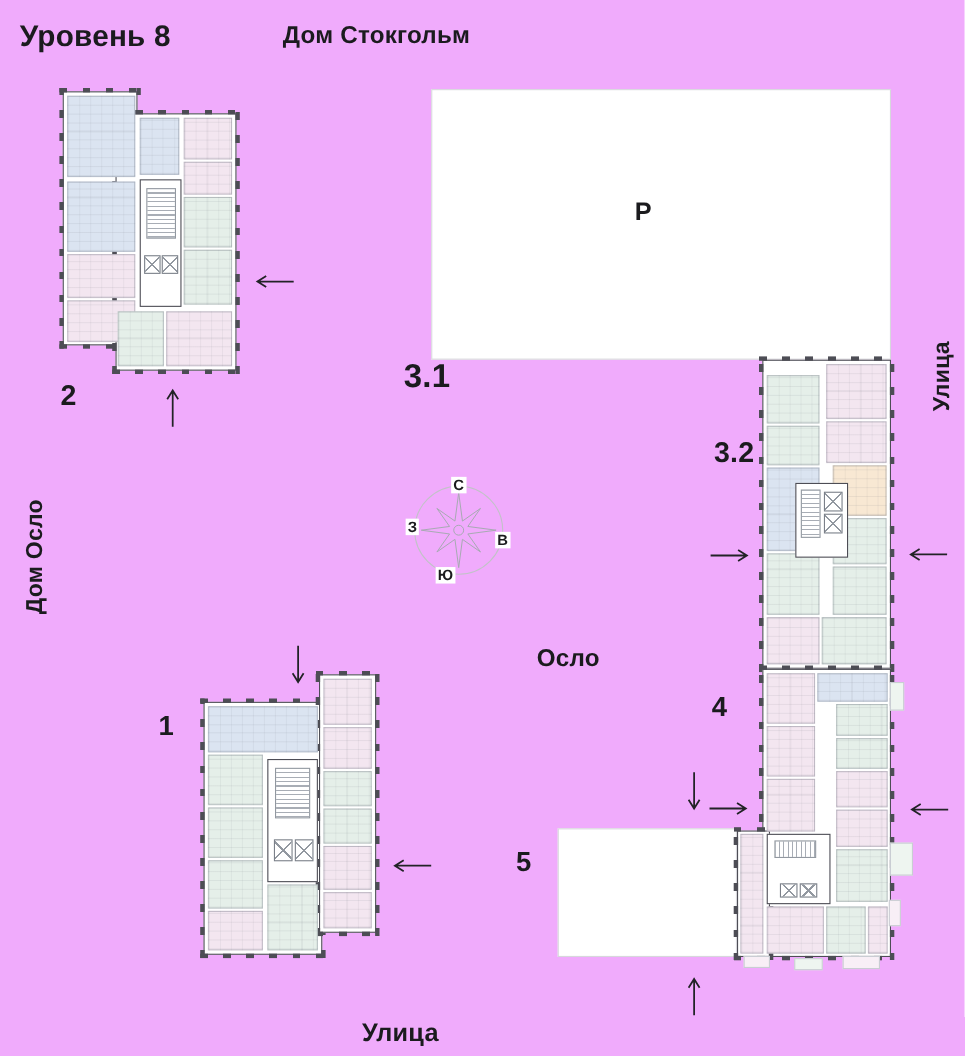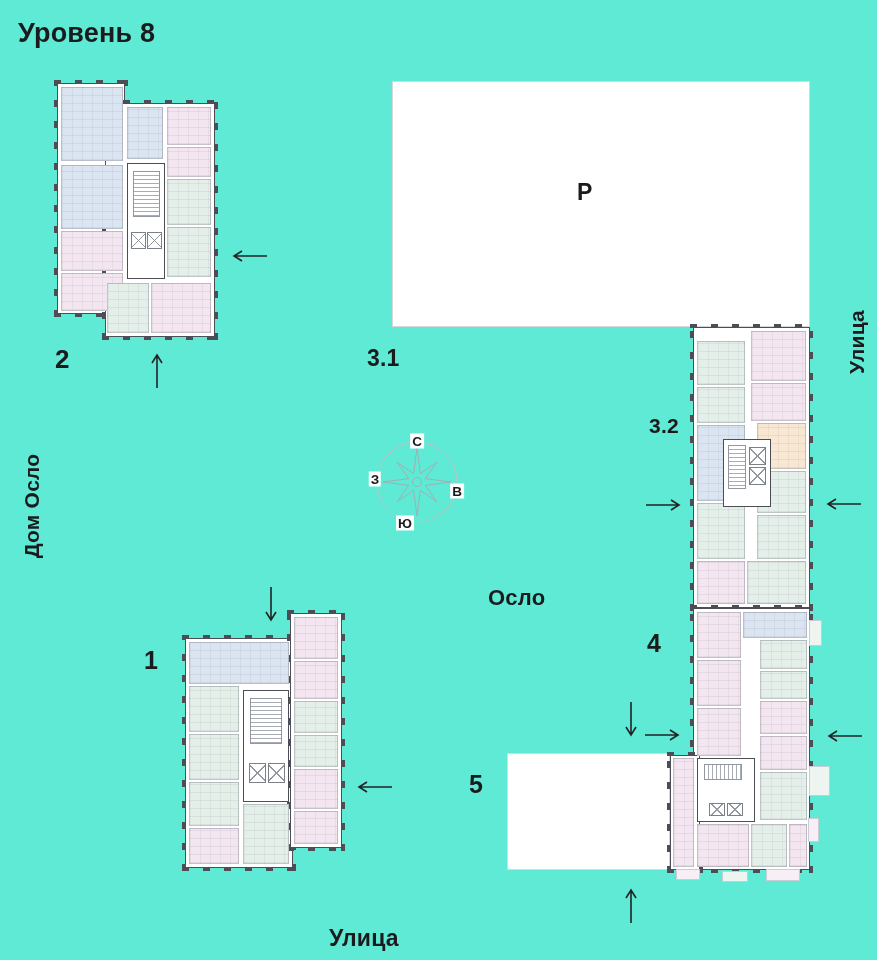--- a/index.html
+++ b/index.html
@@ -1,18 +1,18 @@
 <!DOCTYPE html>
 <html style="--wall: #4d4d55; --unit-blue: #dbe4f1; --unit-pink: #f3e6f0; --unit-green: #e5efe9; --unit-orange: #f8e8d3; --unit-pink-lt: #f8eff6; --unit-green-lt: #eef5f0; --outline-light: #d7d7dc; --ink: #1b1b1e;"><head>
 <meta charset="utf-8">
 <title>Уровень 8</title>
 <style>
   html,body{margin:0;padding:0;background:#fff;}
   .scene{
-    position:relative;width:877px;height:960px;background:#5eead4;overflow:hidden;
+    position:relative;width:877px;height:960px;background:#f0abfc;overflow:hidden;
     font-family:"Liberation Sans","DejaVu Sans",sans-serif;color:var(--ink,#1b1b1e);
   }
   .lbl{position:absolute;font-weight:700;white-space:nowrap;color:var(--ink,#1b1b1e);letter-spacing:.2px;}
   .vlabel{position:absolute;font-weight:700;white-space:nowrap;color:var(--ink,#1b1b1e);
     transform:translate(-50%,-50%) rotate(-90deg);letter-spacing:.2px;}
   
   .outline-rect{position:absolute;background:#fff;border:1.5px solid var(--outline-light,#d7d7dc);box-sizing:border-box;}
   
   .bld{position:absolute;}
   .shell{position:absolute;background:#fff;border:1.6px solid var(--wall,#4d4d55);box-sizing:border-box;}
@@ -49,28 +49,29 @@
   .compass{position:absolute;left:371px;top:436px;width:92px;height:92px;}
   .compass .cl{position:absolute;font-weight:700;font-size:13.5px;background:#fff;padding:0 2px;
     transform:translate(-50%,-50%);color:var(--ink,#1b1b1e);}
 </style>
 </head>
 <body>
 
 <div class="scene">
 
   <div class="lbl" style="left:18px;top:18px;font-size:27px">Уровень 8</div>
+  <div class="lbl" style="left:257px;top:19px;font-size:22px">Дом Стокгольм</div>
   <div class="vlabel" style="left:32px;top:506px;font-size:21px">Дом Осло</div>
   <div class="vlabel" style="left:857px;top:342px;font-size:21px">Улица</div>
   <div class="lbl" style="left:329px;top:925px;font-size:23px">Улица</div>
   <div class="lbl" style="left:488px;top:585px;font-size:22px">Осло</div>
 
   <div class="outline-rect" style="left:392px;top:81px;width:418px;height:246px"></div>
   <div class="lbl" style="left:577px;top:179px;font-size:23px">Р</div>
-  <div class="lbl" style="left:367px;top:345px;font-size:23px">3.1</div>
+  <div class="lbl" style="left:367px;top:326px;font-size:30px">3.1</div>
 
   <div class="outline-rect" style="left:507px;top:753px;width:163px;height:117px"></div>
   <div class="lbl" style="left:469px;top:770px;font-size:25px">5</div>
 
   <div class="bld" style="left:57px;top:83px;width:158px;height:254px">
     <div class="shell" style="left:0;top:0;width:68px;height:231px"></div>
     <div class="shell" style="left:48px;top:20px;width:110px;height:234px"></div>
     <div class="unit u-blue" style="left:4px;top:4px;width:62px;height:74px"></div>
     <div class="unit u-blue" style="left:4px;top:82px;width:62px;height:64px"></div>
     <div class="unit u-blue" style="left:70px;top:24px;width:36px;height:52px"></div>
@@ -125,21 +126,21 @@
     <div class="unit u-green" style="left:64px;top:188px;width:49px;height:44px"></div>
     <div class="unit u-green" style="left:4px;top:176px;width:48px;height:56px"></div>
     <div class="unit u-pink" style="left:4px;top:234px;width:48px;height:43px"></div>
     <div class="unit u-green" style="left:54px;top:234px;width:59px;height:43px"></div>
     <div class="core" style="left:30px;top:112px;width:48px;height:68px">
       <div class="stairs" style="left:4px;top:5px;width:18px;height:44px"></div>
       <div class="elev" style="left:25px;top:7px;width:17px;height:18px"></div>
       <div class="elev" style="left:25px;top:27px;width:17px;height:18px"></div>
     </div>
   </div>
-  <div class="lbl" style="left:649px;top:414px;font-size:21px">3.2</div>
+  <div class="lbl" style="left:649px;top:396px;font-size:26px">3.2</div>
 
   <div class="bld" style="left:670px;top:608px;width:142px;height:262px">
     <div class="shell" style="left:23px;top:0;width:117px;height:262px"></div>
     <div class="shell" style="left:0;top:147px;width:30px;height:115px"></div>
     <div class="unit u-pink" style="left:27px;top:4px;width:44px;height:46px"></div>
     <div class="unit u-pink" style="left:27px;top:52px;width:44px;height:46px"></div>
     <div class="unit u-pink" style="left:27px;top:100px;width:44px;height:48px"></div>
     <div class="unit u-blue" style="left:73px;top:4px;width:64px;height:26px"></div>
     <div class="unit u-green" style="left:90px;top:32px;width:47px;height:29px"></div>
     <div class="unit u-green" style="left:90px;top:63px;width:47px;height:28px"></div>

